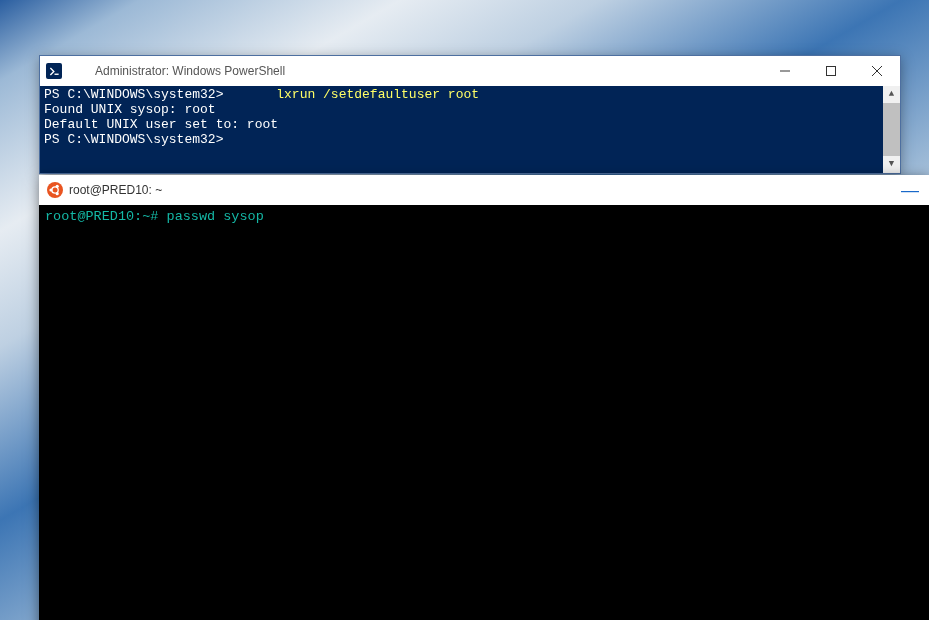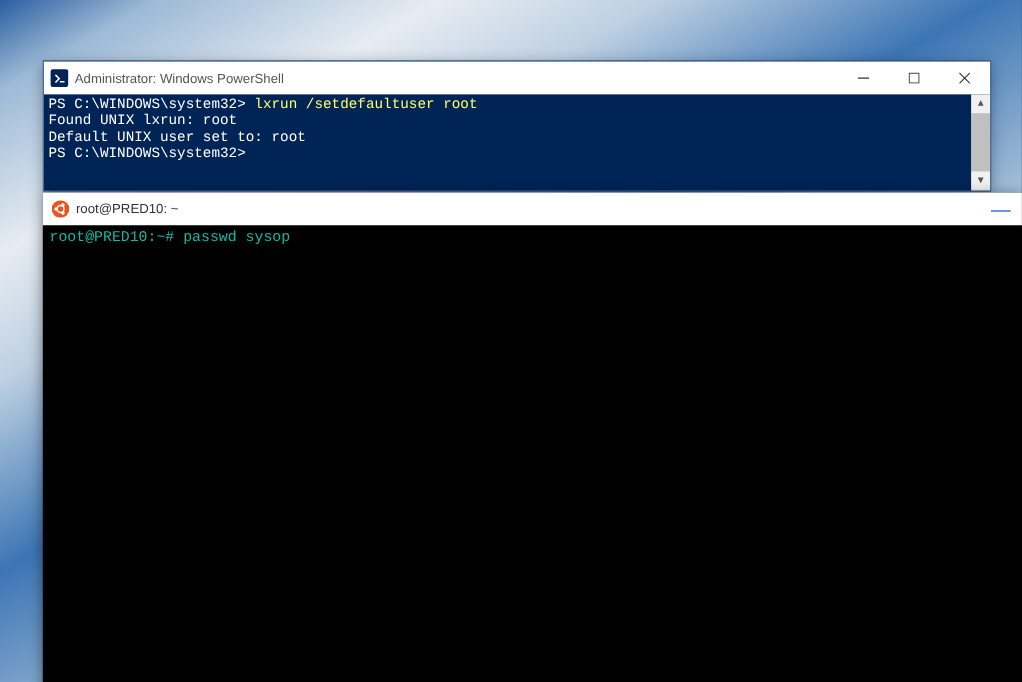--- a/index.html
+++ b/index.html
@@ -43,21 +43,21 @@
     position: relative;
   }
   .ps-icon {
     width: 16px; height: 16px;
     background: #012456;
     border-radius: 2px;
     display: flex; align-items: center; justify-content: center;
     margin-right: 6px;
   }
   .ps-icon svg { display:block; }
-  .ps-title { flex: 0 0 auto; }
+  .ps-title { flex: 0 0 auto; margin-left: 27px; }
   .titlebar-spacer { flex: 1 1 auto; }
   .win-btn {
     width: 46px;
     height: 30px;
     display: flex;
     align-items: center;
     justify-content: center;
     color: #555;
   }
 
@@ -66,21 +66,21 @@
     height: calc(100% - 30px);
     background: #012456;
     color: #fff;
     font-family: Consolas, "Courier New", monospace;
     font-size: 13px;
     line-height: 15px;
     padding: 1px 0 0 4px;
     box-sizing: border-box;
     white-space: pre;
   }
-  .ps-body .cmd { color: #ffff66; }
+  .ps-body .cmd { color: #ffff66; margin-left: 45px; }
   .ps-scroll {
     position: absolute;
     right: 0; top: 0;
     width: 17px; height: 100%;
     background: #dcdcdc;
     display: flex; flex-direction: column;
   }
   .ps-scroll .arrow {
     height: 17px;
     background: #f0f0f0;
@@ -165,21 +165,21 @@
           </svg>
       </div>
       <div class="win-btn close">
         <svg width="10" height="10">
           <line x1="0" y1="0" x2="10" y2="10" stroke="#333" stroke-width="1"></line>
           <line x1="10" y1="0" x2="0" y2="10" stroke="#333" stroke-width="1"></line>
         </svg>
       </div>
     </div>
     <div class="ps-body"><span>PS C:\WINDOWS\system32&gt; </span><span class="cmd">lxrun /setdefaultuser root</span>
-<span>Found UNIX lxrun: root</span>
+<span>Found UNIX sysop: root</span>
 <span>Default UNIX user set to: root</span>
 <span>PS C:\WINDOWS\system32&gt;</span>
       <div class="ps-scroll">
         <div class="arrow">▲</div>
         <div class="thumb"></div>
         <div class="arrow">▼</div>
       </div>
     </div>
   </div>
 

